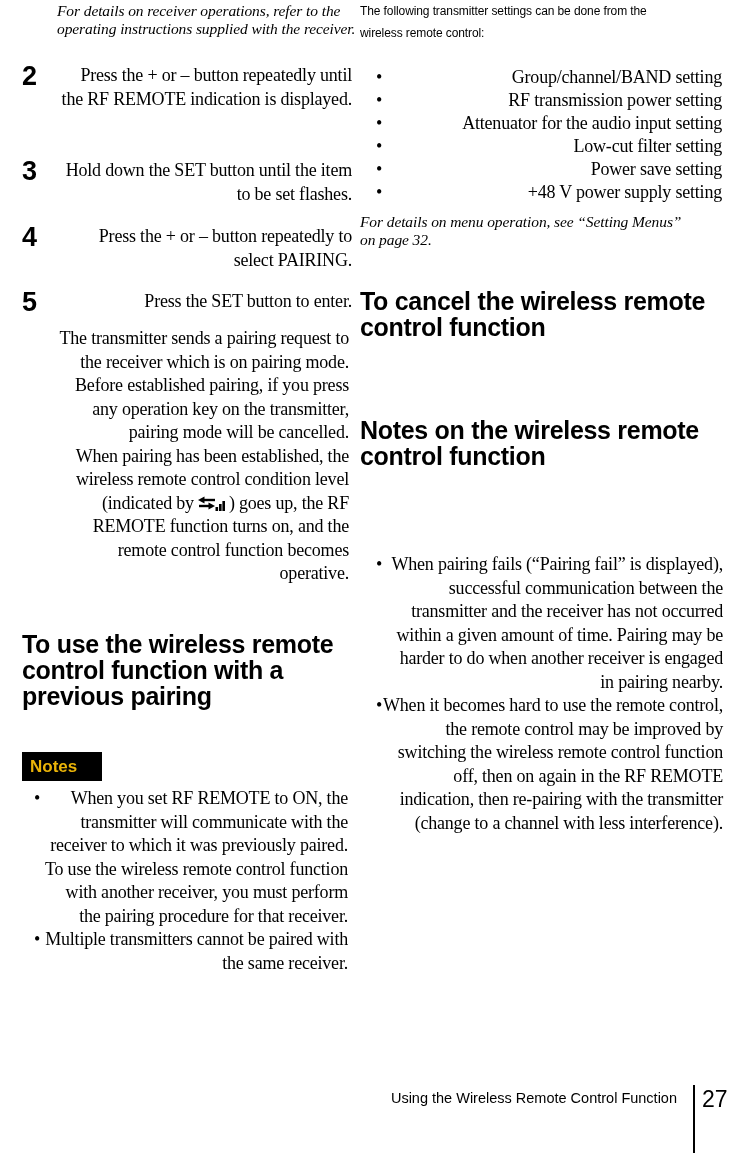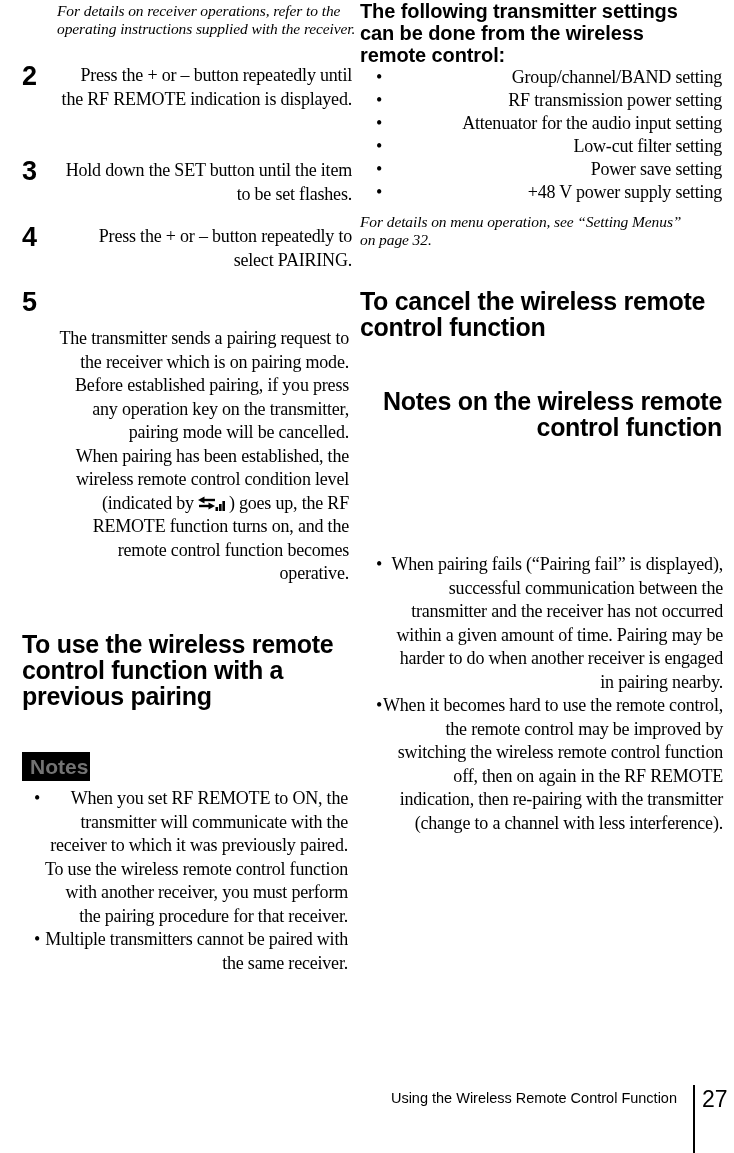--- a/index.html
+++ b/index.html
@@ -21,21 +21,21 @@
   }
   .italic-note {
     font-style: italic; font-size: 15.5px; line-height: 17.5px; letter-spacing: -0.1px;
   }
   .sec-heading {
     font-family: "Liberation Sans", sans-serif;
     font-weight: bold; font-size: 25px; line-height: 26px; letter-spacing: -0.3px;
   }
   .intro-heading {
     font-family: "Liberation Sans", sans-serif;
-    font-weight: bold; font-size: 20px; line-height: 22px; letter-spacing: -0.1px;
+    font-weight: normal; font-size: 12px; line-height: 22px; letter-spacing: -0.1px;
   }
 
   
   .l-intro-note { position: absolute; top: 2px; left: 35px; width: 300px; }
   .step { position: absolute; left: 0; display: flex; width: 330px; }
   .step-2 { top: 64px; }
   .step-3 { top: 159px; }
   .step-4 { top: 225px; }
   .step-5 { top: 290px; }
   .step-num {
@@ -43,43 +43,43 @@
     font-family: "Liberation Sans", sans-serif;
     font-weight: bold; font-size: 27px; line-height: 25px;
   }
   .step-text { flex: 1; }
   .l-detail { position: absolute; top: 327px; left: 35px; width: 292px; }
   .l-detail p { margin: 0; }
   .l-heading { position: absolute; top: 631px; left: 0; width: 332px; }
   .l-select-on { position: absolute; top: 716px; left: 0; width: 332px; }
   .l-notes-label {
     position: absolute; top: 752px; left: 0;
-    background: #000; color: #737373;
-    font-family: "Liberation Sans", sans-serif;
-    font-weight: bold; font-size: 21px; line-height: 21px;
-    padding: 4px 2px 4px 8px;
+    background: #000; color: #eab308;
+    font-family: "Liberation Sans", sans-serif;
+    font-weight: bold; font-size: 17px; line-height: 21px;
+    padding: 4px 25px 4px 8px;
   }
   .l-notes { position: absolute; top: 787px; left: 0; width: 326px; }
 
   
   .bullet-row { display: flex; }
   .bullet-glyph { flex: 0 0 16px; width: 16px; }
   .bullet-body { flex: 1; }
   .l-notes .bullet-row { padding-left: 2px; }
   .r-settings .bullet-row { padding-left: 6px; }
   .r-notes .bullet-row { padding-left: 6px; }
   .r-notes .bullet-glyph, .r-settings .bullet-glyph { flex: 0 0 16px; }
 
   
   .r-intro { position: absolute; top: 0; left: 0; width: 322px; }
   .r-settings { position: absolute; top: 66px; left: 0; width: 362px; line-height: 23px; }
   .r-menu-note { position: absolute; top: 213px; left: 0; width: 330px; }
   .r-cancel-heading { position: absolute; top: 288px; left: 0; width: 362px; }
   .r-select-off { position: absolute; top: 347px; left: 0; width: 362px; }
-  .r-notes-heading { position: absolute; top: 388px; left: 0; width: 362px; text-align: right; }
+  .r-notes-heading { position: absolute; top: 417px; left: 0; width: 362px; }
   .r-interference { position: absolute; top: 459px; left: 0; width: 362px; }
   .r-notes { position: absolute; top: 553px; left: 0; width: 363px; }
 
   
   .signal-icon { display: inline-block; vertical-align: -2px; margin: 0 4px 0 4px; }
 
   
   .footer-label {
     position: absolute; top: 1090px; right: 57px;
     font-family: "Liberation Sans", sans-serif;
@@ -114,20 +114,21 @@
       <div class="step-text body-text">Hold down the SET button until the item to be set flashes.</div>
     </div>
 
     <div class="step step-4">
       <span class="step-num">4</span>
       <div class="step-text body-text">Press the + or – button repeatedly to select PAIRING.</div>
     </div>
 
     <div class="step step-5">
       <span class="step-num">5</span>
+      <div class="step-text body-text">Press the SET button to enter.</div>
     </div>
 
     <div class="l-detail body-text">
       <p>The transmitter sends a pairing request to the receiver which is on pairing mode.</p>
       <p>Before established pairing, if you press any operation key on the transmitter, pairing mode will be cancelled.</p>
       <p><span>When pairing has been established, the wireless remote control condition level (indicated by</span><svg class="signal-icon" width="27" height="15" viewBox="0 0 27 15" aria-hidden="true">
              <rect x="4" y="2.8" width="13" height="2.4" fill="#000"></rect>
              <polygon points="0,4 6.5,0.4 6.5,7.6" fill="#000"></polygon>
              <rect x="1" y="8.8" width="11.5" height="2.4" fill="#000"></rect>
              <polygon points="10.5,6.4 17,10 10.5,13.6" fill="#000"></polygon>

